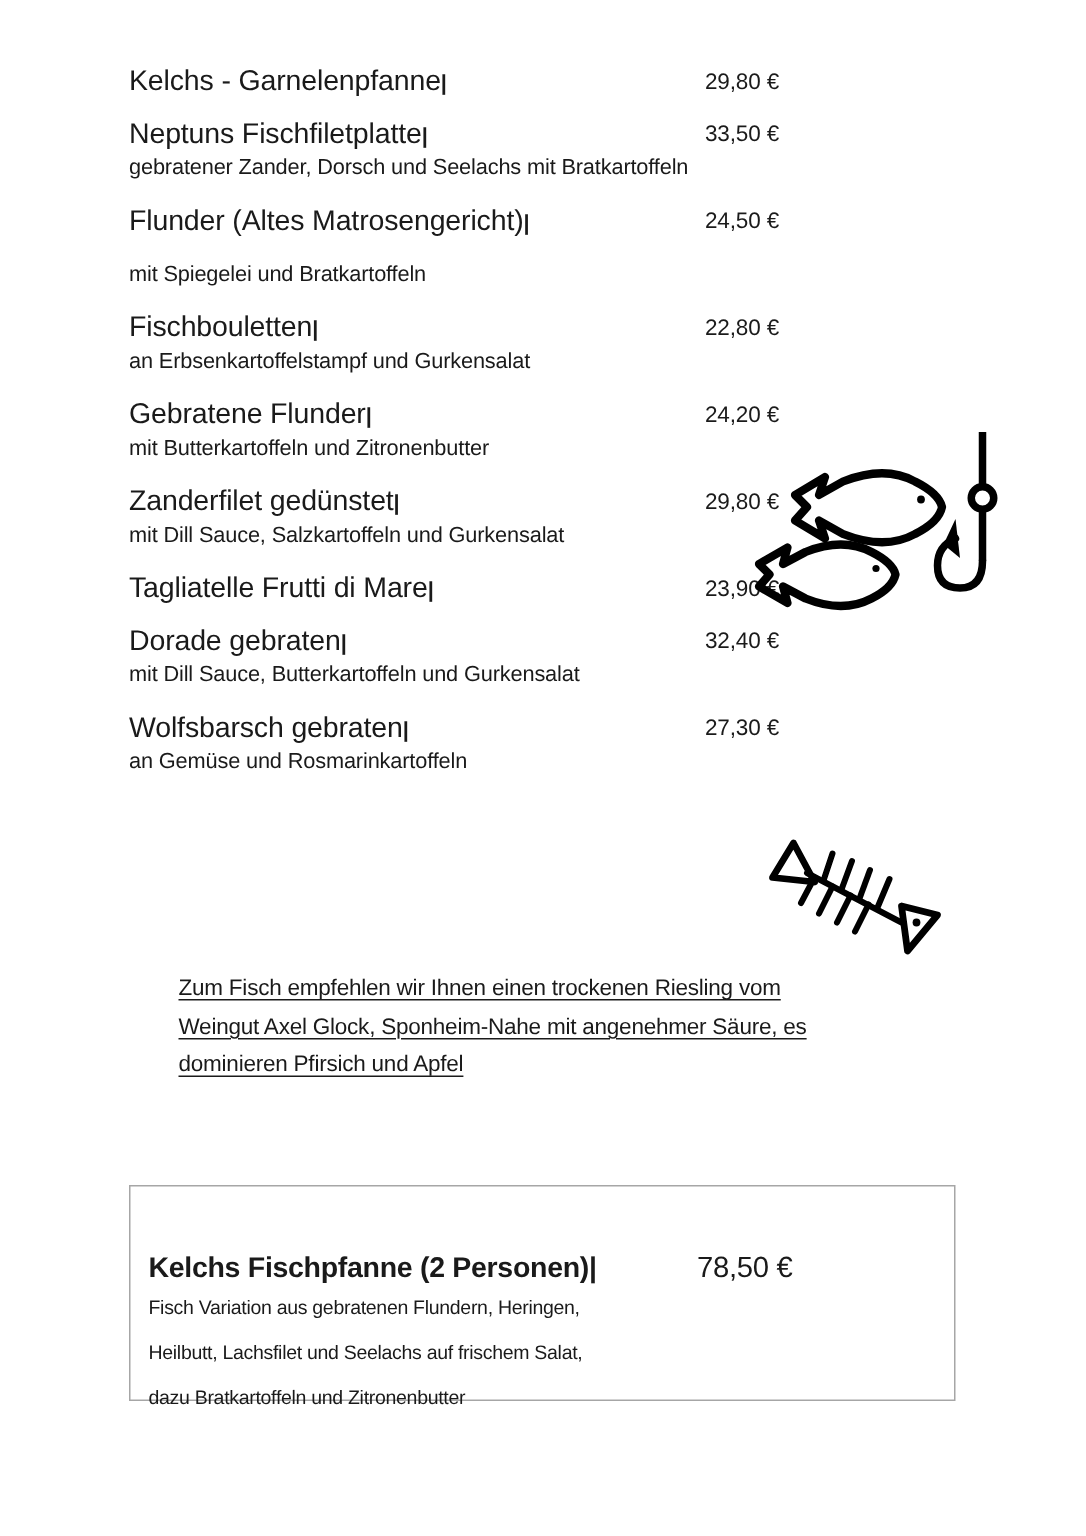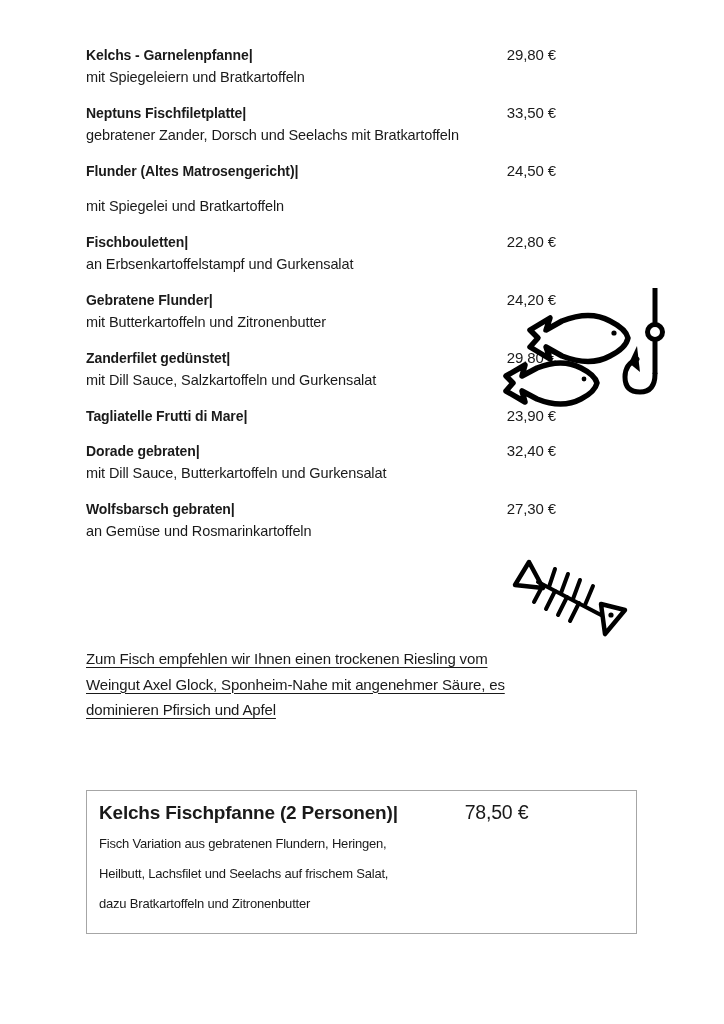--- a/index.html
+++ b/index.html
@@ -36,37 +36,37 @@
   }
   .menu-item:last-child { margin-bottom: 12px; }
 
   .item-head {
     position: relative;
     height: 22px;
     line-height: 22px;
     white-space: nowrap;
   }
   .item-name {
-    font-weight: bold;
-    font-size: 14px;
+    font-weight: normal;
+    font-size: 19px;
     letter-spacing: -0.1px;
   }
   .item-sep {
     font-weight: bold;
     font-size: 14.5px;
     display: inline-block;
     text-align: left;
   }
   .item-price {
     position: absolute;
     right: 0;
     top: 0;
     font-size: 15px;
     width: 86px;
-    text-align: right;
+    text-align: left;
     letter-spacing: -0.1px;
   }
   .item-desc {
     font-size: 14.5px;
     line-height: 23px;
     letter-spacing: -0.1px;
     white-space: nowrap;
   }
 
   
@@ -76,38 +76,40 @@
     top: 646px;
     width: 505px;
     font-size: 15px;
     line-height: 25.5px;
     letter-spacing: -0.15px;
   }
   .wine-note span {
     text-decoration: underline;
     text-underline-offset: 3px;
     text-decoration-thickness: 1px;
+    margin-left: 33px;
   }
 
   
   .special-box {
     position: absolute;
     left: 86px;
     top: 790px;
     width: 551px;
     height: 144px;
     border: 1px solid #a6a6a6;
     box-sizing: border-box;
     padding: 8px 0 0 12px;
   }
   .special-head {
     position: relative;
     height: 30px;
-    line-height: 26px;
-    white-space: nowrap;
+    line-height: 36px;
+    white-space: nowrap;
+    margin-top: 28px;
   }
   .special-name {
     font-weight: bold;
     font-size: 19px;
     letter-spacing: -0.2px;
   }
   .special-sep {
     font-weight: bold;
     font-size: 19px;
     display: inline-block;
@@ -147,21 +149,20 @@
   }
 </style>
 </head>
 <body>
 
 <div class="page">
 
   <div class="menu-list">
       <div class="menu-item">
         <div class="item-head"><span class="item-name">Kelchs - Garnelenpfanne</span><span class="item-sep" style="width: 148px;">|</span><span class="item-price">29,80 €</span></div>
-        <div class="item-desc">mit Spiegeleiern und Bratkartoffeln</div>
       </div>
       <div class="menu-item">
         <div class="item-head"><span class="item-name">Neptuns Fischfiletplatte</span><span class="item-sep" style="width: 145px;">|</span><span class="item-price">33,50 €</span></div>
         <div class="item-desc">gebratener Zander, Dorsch und Seelachs mit Bratkartoffeln</div>
       </div>
       <div class="menu-item">
         <div class="item-head"><span class="item-name">Flunder (Altes Matrosengericht)</span><span class="item-sep" style="width: 75px;">|</span><span class="item-price">24,50 €</span></div>
       </div>
       <div class="menu-item">
         <div class="item-desc">mit Spiegelei und Bratkartoffeln</div>

